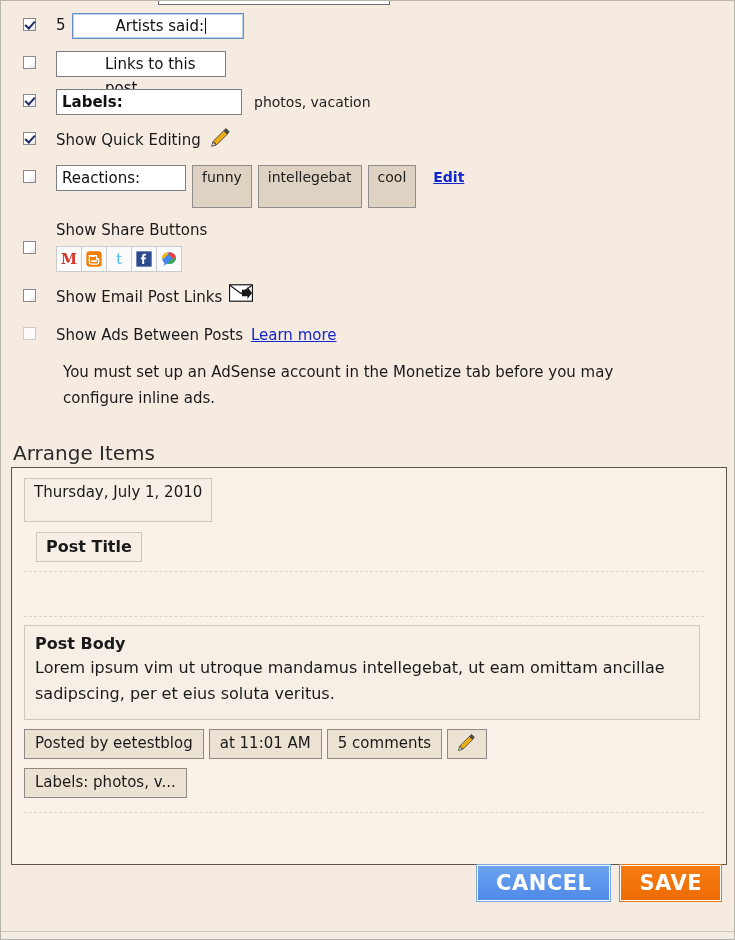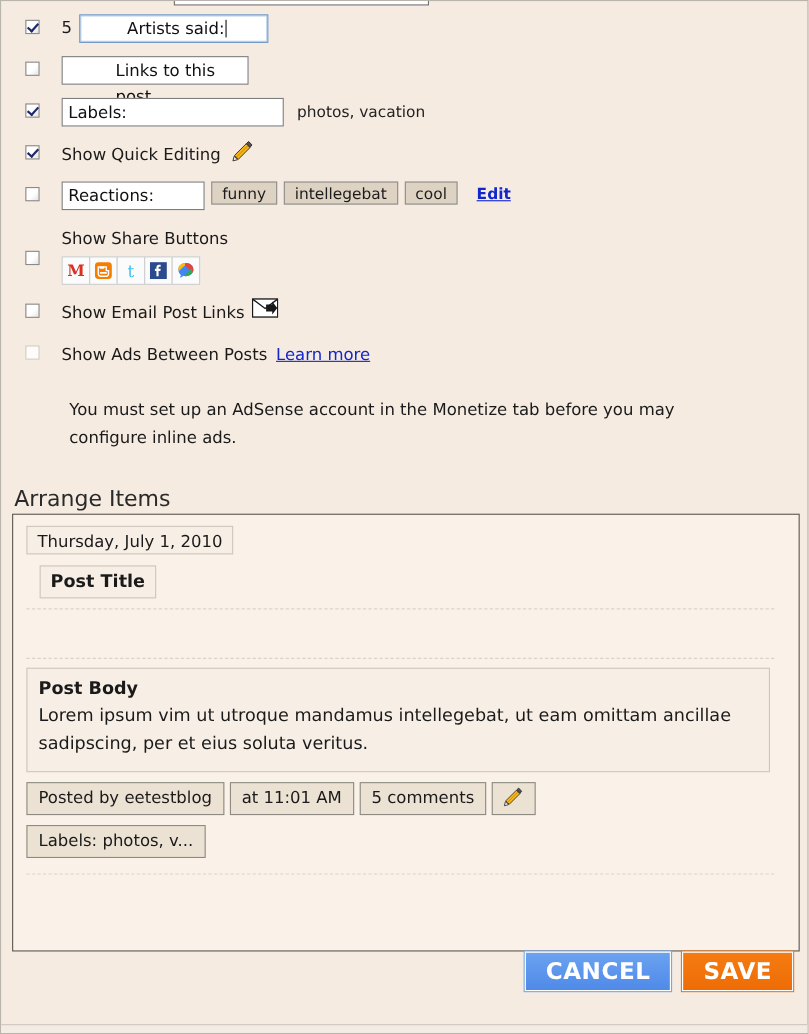--- a/index.html
+++ b/index.html
@@ -142,21 +142,21 @@
   .envelope {
     display: inline-block;
     width: 24px;
     height: 18px;
     vertical-align: -3px;
   }
 
   
   .chip {
     box-sizing: border-box;
-    height: 21px;
+    height: 43px;
     line-height: 23px;
     padding: 0 9px;
     background: #ded3c2;
     border: 1px solid #8d8d8d;
     font-size: 14px;
     color: #1c1c1c;
     margin-left: 6px;
     white-space: nowrap;
   }
   .editlink {
@@ -231,21 +231,21 @@
 
   .blk {
     box-sizing: border-box;
     background: #f7efe6;
     border: 1px solid #cec6ba;
     display: inline-block;
     font-size: 15px;
     color: #1a1a1a;
   }
   .blk-date {
-    padding: 4px 9px 2px;
+    padding: 4px 9px 20px;
     font-size: 15px;
   }
   .blk-title {
     margin-top: 8px;
     padding: 4px 9px 5px;
     font-weight: bold;
     font-size: 16px;
     margin-left: 12px;
   }
   .dashline {
@@ -367,21 +367,21 @@
       <span class="opt-body">
         <span class="txtin" style="width:170px;padding-left:48px;">
           <span>Links to this post</span>
         </span>
       </span>
     </div>
 
     <div class="opt-row" style="margin-bottom:8px;">
       <span class="cb checked"></span>
       <span class="opt-body">
-        <span class="txtin" style="width:202px;">
+        <span class="txtin" style="width:186px;font-weight:bold;">
           <span>Labels:</span>
         </span>
         <span class="sidetext">photos, vacation</span>
       </span>
     </div>
 
     <div class="opt-row" style="margin-bottom:8px;">
       <span class="cb checked"></span>
       <span class="opt-body">
         <span class="plainlabel">Show Quick Editing</span>

